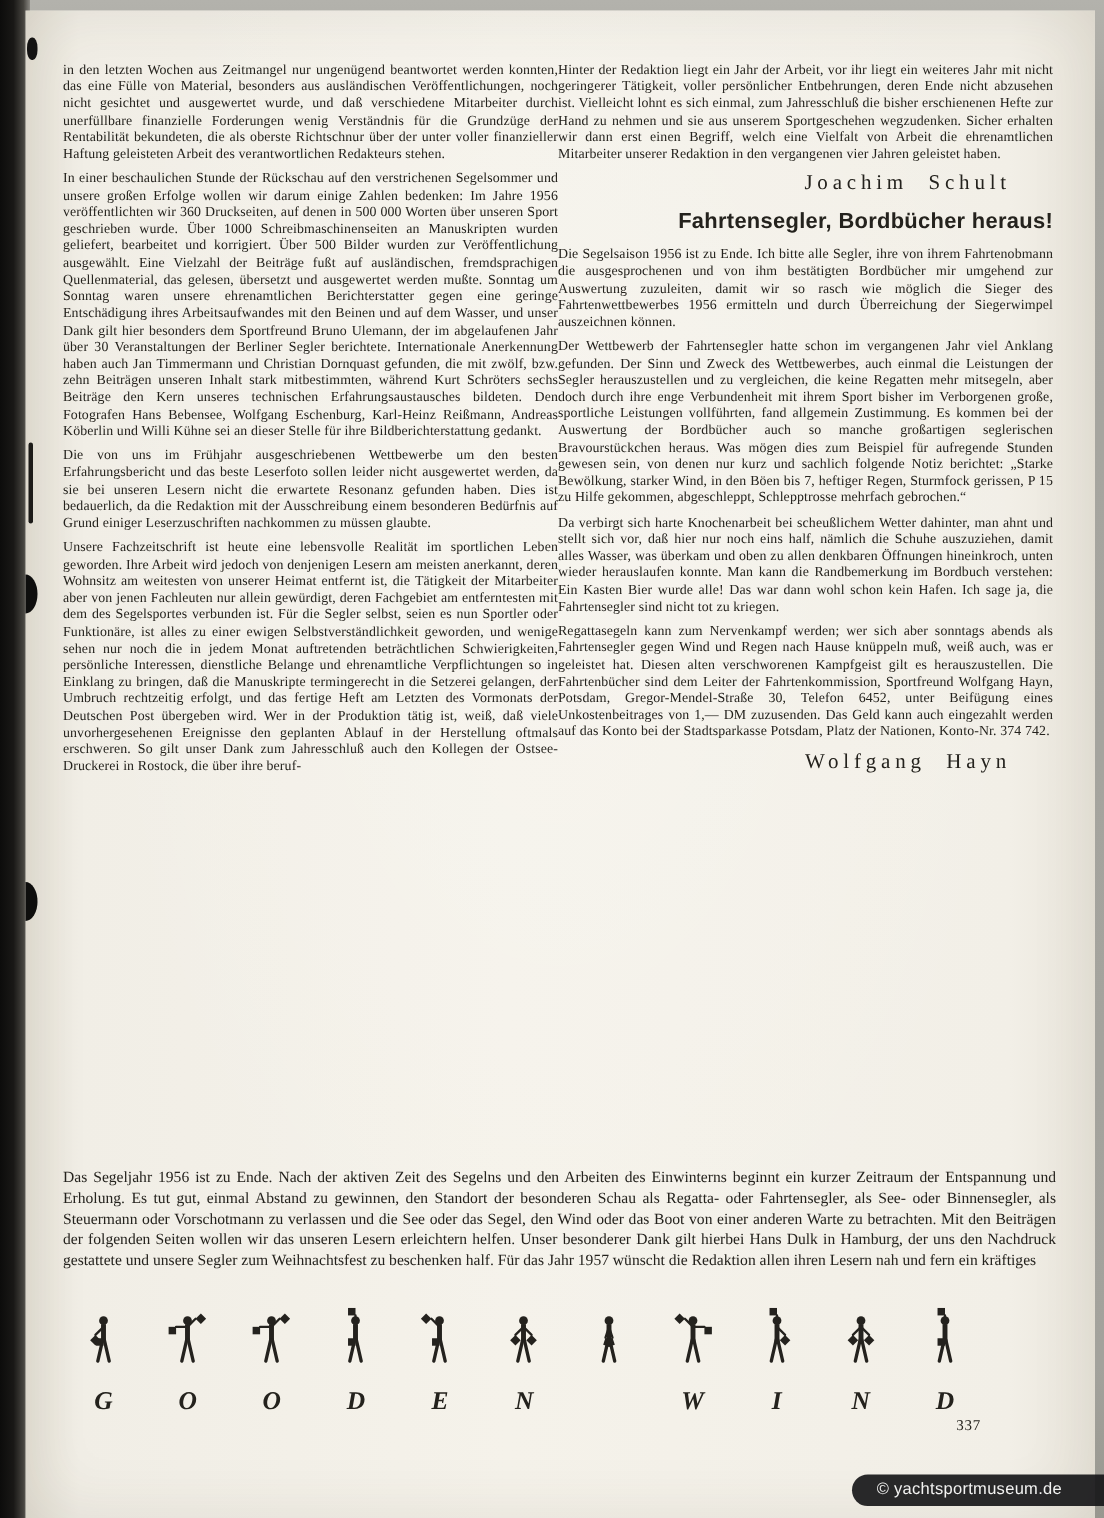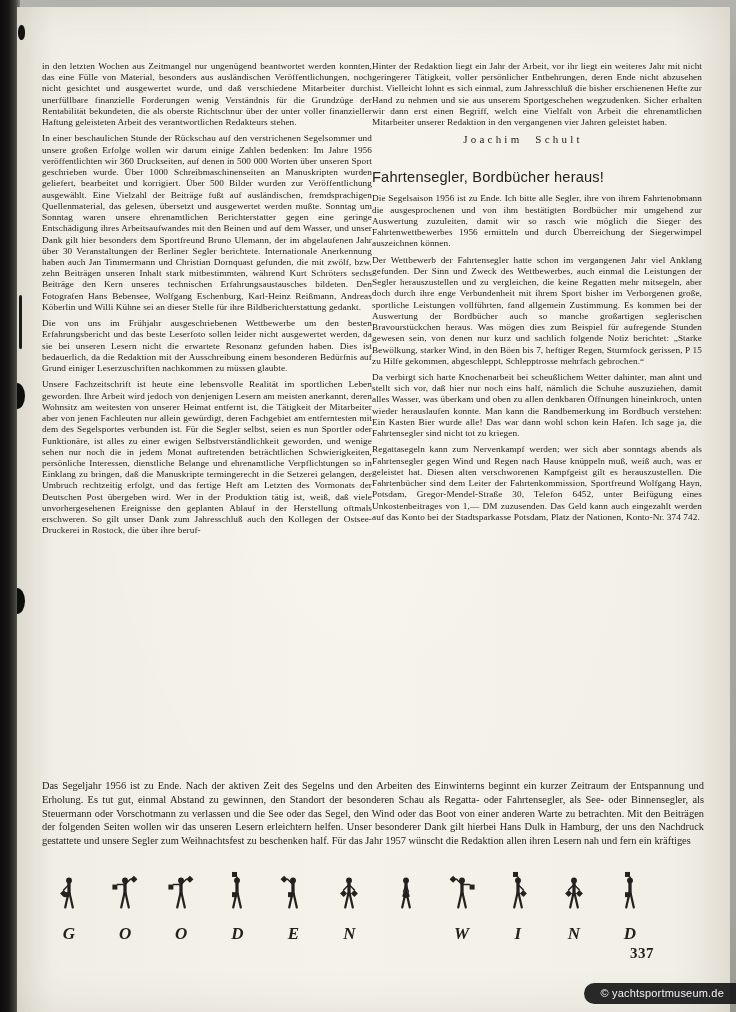--- a/index.html
+++ b/index.html
@@ -13,42 +13,42 @@
   .paper{position:absolute;left:17px;top:7px;width:713px;height:1005px;z-index:2;overflow:hidden;
     background:linear-gradient(90deg,#e5e1d6 0%,#f1eee6 5%,#f5f2ea 45%,#f2efe7 92%,#e9e5db 100%);
     box-shadow:inset 0 0 45px rgba(70,60,40,.10);}
   .paper::after{content:"";position:absolute;inset:0;pointer-events:none;
     background:radial-gradient(ellipse at 50% 35%, rgba(255,255,255,.22), rgba(0,0,0,0) 65%);}
   .hole{position:absolute;width:16px;height:26px;background:#0e0e0d;border-radius:50%;left:-8px}
   .hole1{top:376px}.hole2{top:581px}
   .mark-line{position:absolute;left:2px;top:288px;width:3px;height:54px;background:#1c1b18;border-radius:2px}
   .mark-dot{position:absolute;left:1px;top:18px;width:7px;height:15px;background:#141312;border-radius:45%}
 
-  .columns{position:absolute;left:25px;top:54px;width:660px;display:flex;z-index:3}
+  .columns{position:absolute;left:25px;top:35px;width:660px;display:flex;z-index:3}
   .col{flex:1 1 0;text-align:justify;font-size:9.25px;line-height:1.215;letter-spacing:.08px}
   .col p{margin:0 0 5px}
-  .heading{font-family:"Liberation Sans", sans-serif;font-weight:normal;font-size:14.6px;
-    letter-spacing:.2px;margin:22px 0 7px;text-align:left}
-  .signature{text-align:center;padding-right:28px;letter-spacing:3.2px;word-spacing:7px;
-    font-size:11px;margin:2px 0 2px}
+  .heading{font-family:"Liberation Sans", sans-serif;font-weight:bold;font-size:14.6px;
+    letter-spacing:.2px;margin:9px 0 7px;text-align:right}
+  .signature{text-align:right;padding-right:28px;letter-spacing:3.2px;word-spacing:7px;
+    font-size:14px;margin:2px 0 2px}
 
   .footer-intro{position:absolute;left:25px;top:772px;width:662px;z-index:3;
     font-size:10.4px;line-height:1.33;text-align:justify}
 
   .semaphore-row{position:absolute;left:30px;top:860px;width:605px;z-index:3;
     display:flex;justify-content:space-between;align-items:flex-end}
   .sema-item{display:flex;flex-direction:column;align-items:center;width:44px}
   .sema-svg{width:40px;height:48px;display:block}
   .sema-letter{font-size:17px;font-weight:bold;font-style:italic;margin-top:9px;height:20px}
 
   .page-number{position:absolute;right:76px;top:938px;z-index:3;
-    font-weight:bold;font-size:15px;letter-spacing:.5px}
+    font-weight:normal;font-size:10px;letter-spacing:.5px}
   .watermark{position:absolute;right:0;top:983px;z-index:5;
     background:rgba(23,23,25,.92);color:#f3f3f2;font-family:"Liberation Sans", sans-serif;
-    font-size:11px;padding:4px 12px 5px 16px;border-radius:13px 0 0 13px;letter-spacing:.2px}
+    font-size:11px;padding:4px 28px 5px 16px;border-radius:13px 0 0 13px;letter-spacing:.2px}
 </style>
 </head>
 <body>
 
 <div class="spine"></div>
 
 <div class="paper">
   <div class="hole hole1"></div>
   <div class="hole hole2"></div>
   <div class="mark-line"></div>
@@ -62,20 +62,21 @@
       <p>Unsere Fachzeitschrift ist heute eine lebensvolle Realität im sportlichen Leben geworden. Ihre Arbeit wird jedoch von denjenigen Lesern am meisten anerkannt, deren Wohnsitz am weitesten von unserer Heimat entfernt ist, die Tätigkeit der Mitarbeiter aber von jenen Fachleuten nur allein gewürdigt, deren Fachgebiet am entferntesten mit dem des Segelsportes verbunden ist. Für die Segler selbst, seien es nun Sportler oder Funktionäre, ist alles zu einer ewigen Selbstverständlichkeit geworden, und wenige sehen nur noch die in jedem Monat auftretenden beträchtlichen Schwierigkeiten, persönliche Interessen, dienstliche Belange und ehrenamtliche Verpflichtungen so in Einklang zu bringen, daß die Manuskripte termingerecht in die Setzerei gelangen, der Umbruch rechtzeitig erfolgt, und das fertige Heft am Letzten des Vormonats der Deutschen Post übergeben wird. Wer in der Produktion tätig ist, weiß, daß viele unvorhergesehenen Ereignisse den geplanten Ablauf in der Herstellung oftmals erschweren. So gilt unser Dank zum Jahresschluß auch den Kollegen der Ostsee-Druckerei in Rostock, die über ihre beruf-</p>
     </div>
     <div class="col">
       <p>Hinter der Redaktion liegt ein Jahr der Arbeit, vor ihr liegt ein weiteres Jahr mit nicht geringerer Tätigkeit, voller persönlicher Entbehrungen, deren Ende nicht abzusehen ist. Vielleicht lohnt es sich einmal, zum Jahresschluß die bisher erschienenen Hefte zur Hand zu nehmen und sie aus unserem Sportgeschehen wegzudenken. Sicher erhalten wir dann erst einen Begriff, welch eine Vielfalt von Arbeit die ehrenamtlichen Mitarbeiter unserer Redaktion in den vergangenen vier Jahren geleistet haben.</p>
       <div class="signature">Joachim Schult</div>
       <h2 class="heading">Fahrtensegler, Bordbücher heraus!</h2>
       <p>Die Segelsaison 1956 ist zu Ende. Ich bitte alle Segler, ihre von ihrem Fahrtenobmann die ausgesprochenen und von ihm bestätigten Bordbücher mir umgehend zur Auswertung zuzuleiten, damit wir so rasch wie möglich die Sieger des Fahrtenwettbewerbes 1956 ermitteln und durch Überreichung der Siegerwimpel auszeichnen können.</p>
       <p>Der Wettbewerb der Fahrtensegler hatte schon im vergangenen Jahr viel Anklang gefunden. Der Sinn und Zweck des Wettbewerbes, auch einmal die Leistungen der Segler herauszustellen und zu vergleichen, die keine Regatten mehr mitsegeln, aber doch durch ihre enge Verbundenheit mit ihrem Sport bisher im Verborgenen große, sportliche Leistungen vollführten, fand allgemein Zustimmung. Es kommen bei der Auswertung der Bordbücher auch so manche großartigen seglerischen Bravourstückchen heraus. Was mögen dies zum Beispiel für aufregende Stunden gewesen sein, von denen nur kurz und sachlich folgende Notiz berichtet: „Starke Bewölkung, starker Wind, in den Böen bis 7, heftiger Regen, Sturmfock gerissen, P 15 zu Hilfe gekommen, abgeschleppt, Schlepptrosse mehrfach gebrochen.“</p>
       <p>Da verbirgt sich harte Knochenarbeit bei scheußlichem Wetter dahinter, man ahnt und stellt sich vor, daß hier nur noch eins half, nämlich die Schuhe auszuziehen, damit alles Wasser, was überkam und oben zu allen denkbaren Öffnungen hineinkroch, unten wieder herauslaufen konnte. Man kann die Randbemerkung im Bordbuch verstehen: Ein Kasten Bier wurde alle! Das war dann wohl schon kein Hafen. Ich sage ja, die Fahrtensegler sind nicht tot zu kriegen.</p>
       <p>Regattasegeln kann zum Nervenkampf werden; wer sich aber sonntags abends als Fahrtensegler gegen Wind und Regen nach Hause knüppeln muß, weiß auch, was er geleistet hat. Diesen alten verschworenen Kampfgeist gilt es herauszustellen. Die Fahrtenbücher sind dem Leiter der Fahrtenkommission, Sportfreund Wolfgang Hayn, Potsdam, Gregor-Mendel-Straße 30, Telefon 6452, unter Beifügung eines Unkostenbeitrages von 1,— DM zuzusenden. Das Geld kann auch eingezahlt werden auf das Konto bei der Stadtsparkasse Potsdam, Platz der Nationen, Konto-Nr. 374 742.</p>
+      <div class="signature">Wolfgang Hayn</div>
     </div>
   </div>
 
   <div class="footer-intro">Das Segeljahr 1956 ist zu Ende. Nach der aktiven Zeit des Segelns und den Arbeiten des Einwinterns beginnt ein kurzer Zeitraum der Entspannung und Erholung. Es tut gut, einmal Abstand zu gewinnen, den Standort der besonderen Schau als Regatta- oder Fahrtensegler, als See- oder Binnensegler, als Steuermann oder Vorschotmann zu verlassen und die See oder das Segel, den Wind oder das Boot von einer anderen Warte zu betrachten. Mit den Beiträgen der folgenden Seiten wollen wir das unseren Lesern erleichtern helfen. Unser besonderer Dank gilt hierbei Hans Dulk in Hamburg, der uns den Nachdruck gestattete und unsere Segler zum Weihnachtsfest zu beschenken half. Für das Jahr 1957 wünscht die Redaktion allen ihren Lesern nah und fern ein kräftiges</div>
 
   <div class="semaphore-row">
       <div class="sema-item">
         <svg viewBox="-14 -16 68 82" class="sema-svg">
           <g fill="#24221e" stroke="#24221e">
             <circle cx="20" cy="7" r="5" stroke="none"></circle>

